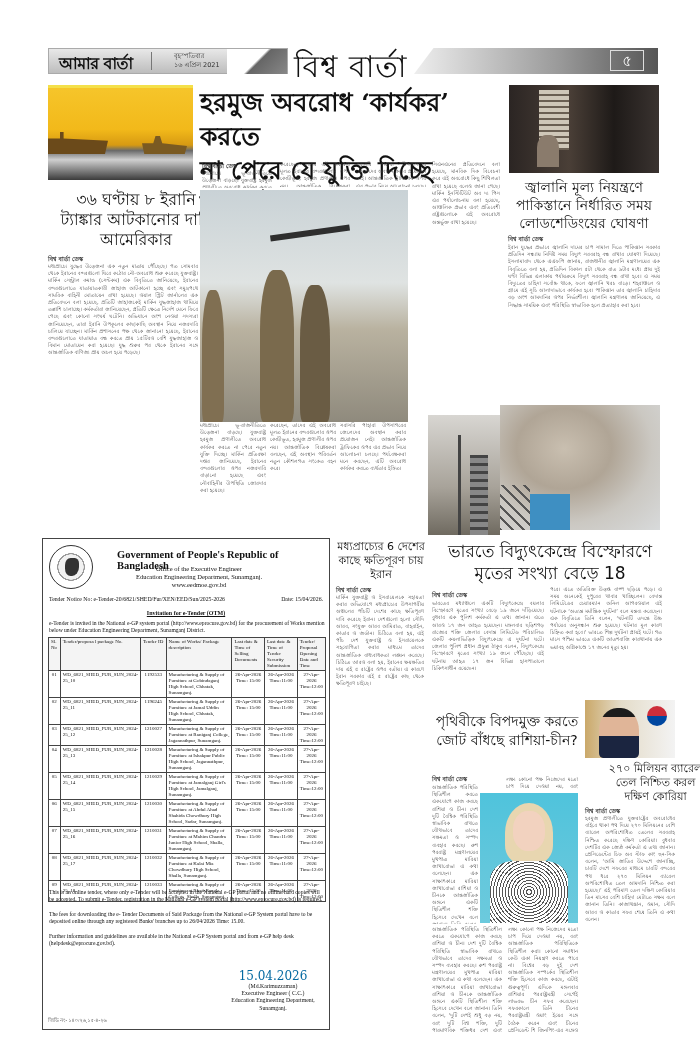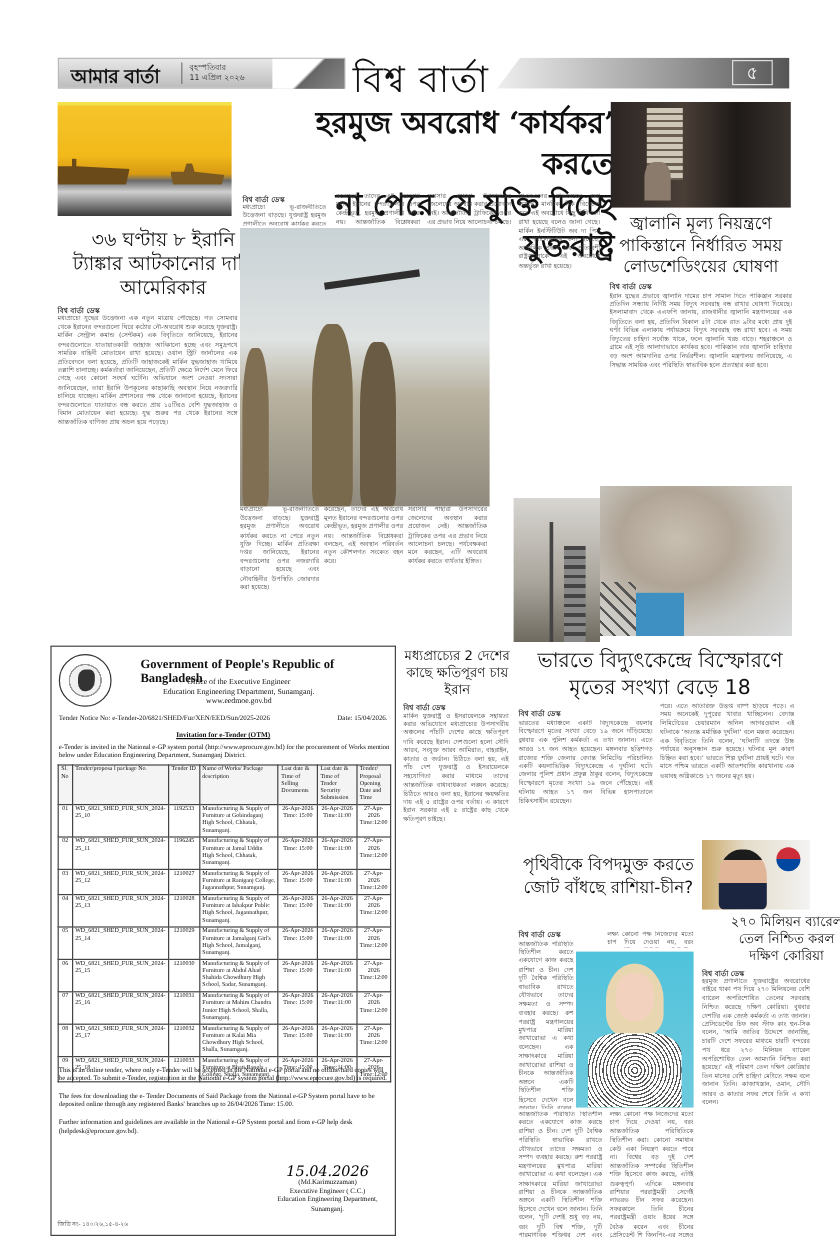--- a/index.html
+++ b/index.html
@@ -2,30 +2,30 @@
 <html><head>
 <meta charset="utf-8">
 <style>
 *{box-sizing:border-box;margin:0;padding:0}
 html,body{width:700px;height:1050px;background:#fff;overflow:hidden}
 body{font-family:"DejaVu Sans",sans-serif;color:#222;position:relative}
 .abs{position:absolute}
 .hdr-left{left:48px;top:48px;width:240px;height:26px;background:linear-gradient(180deg,#e8e8e8,#bdbdbd);border:1px solid #aaa;clip-path:polygon(0 0,100% 0,100% 100%,0 100%)}
 .hdr-left .wedge{position:absolute;right:0;top:0;width:60px;height:26px;background:linear-gradient(135deg,#fff 0%,#fff 48%,#666 52%,#888 100%)}
 .logo{position:absolute;left:10px;top:2px;font-family:"DejaVu Sans",sans-serif;font-weight:bold;font-size:16px;color:#111;letter-spacing:-0.5px}
-.hdr-date{position:absolute;left:102px;top:3px;border-left:1px solid #777;padding-left:6px;font-size:6.5px;line-height:9px;color:#333}
+.hdr-date{position:absolute;left:102px;top:3px;border-left:1px solid #777;padding-left:22px;font-size:6.5px;line-height:9px;color:#333}
 .section-title{left:294px;top:43px;font-size:30px;font-family:"DejaVu Serif",serif;color:#111;letter-spacing:1px}
 .hdr-right{left:414px;top:48px;width:244px;height:26px;background:linear-gradient(90deg,#eee,#999 60%,#555);clip-path:polygon(8% 0,100% 0,100% 100%,0 100%)}
 .pagebox{position:absolute;right:14px;top:2px;width:34px;height:21px;border:1px solid #ddd;color:#fff;font-size:15px;text-align:center;line-height:20px}
 .yellowbar{left:48px;top:85px;width:145px;height:4px;background:#f4e04a}
 .img{background:#888;overflow:hidden}
 .img-tanker{left:48px;top:88px;width:145px;height:92px;background:linear-gradient(180deg,#f6c52a 0%,#f2b91a 45%,#d79a12 62%,#6a6a6a 68%,#cfcfcf 78%,#3b3b3b 100%)}
 .ship1{position:absolute;left:0;top:44px;width:60px;height:22px;background:#6b4a1a;clip-path:polygon(0 30%,20% 30%,20% 0,26% 0,26% 30%,100% 40%,95% 100%,0 100%)}
 .ship2{position:absolute;left:94px;top:48px;width:45px;height:18px;background:#7a5a22;clip-path:polygon(0 40%,25% 40%,30% 0,40% 0,45% 40%,100% 55%,95% 100%,5% 100%)}
-.h-main{left:200px;top:86px;width:312px;font-family:"DejaVu Serif",serif;font-weight:bold;font-size:25px;line-height:34px;text-align:right;color:#111}
+.h-main{left:200px;top:86px;width:312px;font-family:"DejaVu Serif",serif;font-weight:bold;font-size:25px;line-height:34px;text-align:left;color:#111}
 .byline{font-size:6px;color:#333;font-weight:bold}
 .txt{font-size:5.2px;line-height:7.2px;color:#444;text-align:justify;overflow:hidden}
 .h-sub{font-family:"DejaVu Sans",sans-serif;font-size:17px;line-height:21px;text-align:center;color:#111}
 .img-soldier{left:200px;top:190px;width:208px;height:232px;background:linear-gradient(180deg,#c9d2d6 0%,#dfe3e2 40%,#b9b2a0 60%,#8f8a7d 100%)}
 .soldier{position:absolute;background:#7a6a4d;border-radius:40% 40% 10% 10%}
 .img-pak{left:509px;top:85px;width:150px;height:88px;background:linear-gradient(90deg,#2b2523,#4a3f37 40%,#1e1a18 70%,#3a3330)}
 .img-pak .shelf{position:absolute;left:30px;top:5px;width:30px;height:60px;background:repeating-linear-gradient(180deg,#cfc7b8 0 4px,#6a5f52 4px 6px)}
 .img-pak .man{position:absolute;left:28px;top:50px;width:22px;height:32px;background:#8a7b6c;border-radius:40% 40% 0 0}
 .img-smoke{left:500px;top:405px;width:160px;height:125px;background:radial-gradient(ellipse at 40% 35%,#c9bfb0 0%,#b0a596 35%,#cbc8c2 65%,#d8dadb 100%)}
 .img-smoke .tower{position:absolute;left:30px;bottom:0;width:40px;height:36px;background:#3e8fc2}
@@ -41,38 +41,38 @@
 .tnotice{position:absolute;left:6px;top:57px;font-size:5.8px}
 .tdate{position:absolute;right:6px;top:57px;font-size:5.8px}
 .invite{position:absolute;left:0;top:71px;width:100%;text-align:center;font-size:6px;font-weight:bold;text-decoration:underline}
 .intro{position:absolute;left:6px;top:81px;width:276px;font-size:5.6px;line-height:7px}
 table.tt{position:absolute;left:5px;top:98px;width:278px;border-collapse:collapse;font-size:5px;line-height:6px}
 table.tt th,table.tt td{border:0.8px solid #444;padding:1px 2px;vertical-align:top}
 table.tt th{font-weight:normal;background:#f4f4f4;text-align:left}
 table.tt td.c{text-align:center}
 .tfoot{position:absolute;left:6px;width:276px;font-size:5.6px;line-height:7px}
 .sig{position:absolute;right:8px;top:430px;width:96px;text-align:center;font-size:5.8px;line-height:7.2px}
-.sig .scrawl{font-family:"DejaVu Serif",serif;font-style:italic;font-size:12px;line-height:14px;color:#000000}
+.sig .scrawl{font-family:"DejaVu Serif",serif;font-size:12px;line-height:14px;color:#0369a1}
 .adcode{position:absolute;left:5px;bottom:4px;font-size:5px;color:#444}
 .img-maria{left:480px;top:793px;width:98px;height:130px;background:linear-gradient(180deg,#4fc3dc 0%,#63c7dc 60%,#6ccadd 100%)}
 .img-maria .hair{position:absolute;left:25px;top:10px;width:48px;height:60px;border-radius:50% 50% 30% 30%;background:#e8d6b0}
 .img-maria .face{position:absolute;left:33px;top:18px;width:32px;height:40px;border-radius:45%;background:#f2d2bf}
 .img-maria .body{position:absolute;left:10px;top:68px;width:78px;height:62px;border-radius:30% 30% 0 0;background:repeating-radial-gradient(circle,#fff 0 2px,#555 2px 3px)}
 .img-korea{left:585px;top:700px;width:90px;height:58px;background:linear-gradient(90deg,#caa869 0%,#e4dcc9 40%,#f3f3f3 100%)}
 .img-korea .man{position:absolute;left:14px;top:8px;width:40px;height:50px;border-radius:45% 45% 10% 10%;background:linear-gradient(180deg,#1c1c1c 0 18%,#e0b598 18% 55%,#1b2540 55%)}
 .img-korea .flag{position:absolute;left:62px;top:6px;width:20px;height:20px;border-radius:50%;background:linear-gradient(180deg,#cd2e3a 50%,#0047a0 50%)}
 </style>
 </head>
 <body>
 
 <div class="abs hdr-left">
   <div class="logo"><span>আমার বার্তা</span></div>
   <div class="hdr-date">
     <div>বৃহস্পতিবার</div>
-    <div>11 এপ্রিল ২০২৬</div>
+    <div>১৬ এপ্রিল 2021</div>
   </div>
   <div class="wedge"></div>
 </div>
 <div class="abs section-title">বিশ্ব বার্তা</div>
 <div class="abs hdr-right">
   <div class="pagebox">৫</div>
 </div>
 
 <div class="abs yellowbar"></div>
 <div class="abs img img-tanker">
@@ -234,21 +234,21 @@
   <div class="sig">
     <div class="scrawl">15.04.2026</div>
     <div>(Md.Karimuzzaman)</div>
     <div>Executive Engineer ( C.C.)</div>
     <div>Education Engineering Department,</div>
     <div>Sunamganj.</div>
   </div>
   <div class="adcode">জিডি নং- ১৪০/২৬,১৫-৪-২৬</div>
 </div>
 
-<div class="abs h-sub" style="left:335px;top:540px;width:92px;font-size:11px;line-height:14px">মধ্যপ্রাচ্যের 2 দেশের কাছে ক্ষতিপূরণ চায় ইরান</div>
+<div class="abs h-sub" style="left:335px;top:540px;width:92px;font-size:11px;line-height:14px">মধ্যপ্রাচ্যের 6 দেশের কাছে ক্ষতিপূরণ চায় ইরান</div>
 <div class="abs byline" style="left:336px;top:585px">বিশ্ব বার্তা ডেস্ক</div>
 <div class="abs txt" style="left:336px;top:594px;width:88px;height:440px">মার্কিন যুক্তরাষ্ট্র ও ইসরায়েলকে সহায়তা করার অভিযোগে মধ্যপ্রাচ্যের উপসাগরীয় অঞ্চলের পাঁচটি দেশের কাছে ক্ষতিপূরণ দাবি করেছে ইরান। দেশগুলো হলো সৌদি আরব, সংযুক্ত আরব আমিরাত, বাহরাইন, কাতার ও জর্ডান। চিঠিতে বলা হয়, এই পাঁচ দেশ যুক্তরাষ্ট্র ও ইসরায়েলকে সহযোগিতা করার মাধ্যমে তাদের আন্তর্জাতিক বাধ্যবাধকতা লঙ্ঘন করেছে। চিঠিতে আরও বলা হয়, ইরানের ক্ষয়ক্ষতির দায় এই ৫ রাষ্ট্রের ওপর বর্তায়। এ কারণে ইরান সরকার এই ৫ রাষ্ট্রের কাছ থেকে ক্ষতিপূরণ চাইছে।</div>
 
 <div class="abs h-sub" style="left:430px;top:540px;width:240px;font-size:17px;line-height:22px">ভারতে বিদ্যুৎকেন্দ্রে বিস্ফোরণে মৃতের সংখ্যা বেড়ে 18</div>
 <div class="abs byline" style="left:432px;top:590px">বিশ্ব বার্তা ডেস্ক</div>
 <div class="abs txt" style="left:432px;top:600px;width:112px;height:70px">ভারতের মধ্যাঞ্চলে একটি বিদ্যুৎকেন্দ্রে বয়লার বিস্ফোরণে মৃতের সংখ্যা বেড়ে ১৯ জনে দাঁড়িয়েছে। বুধবার এক পুলিশ কর্মকর্তা এ তথ্য জানান। এতে আরও ১৭ জন আহত হয়েছেন। মঙ্গলবার ছত্তিশগড় রাজ্যের শক্তি জেলার বেদান্ত লিমিটেড পরিচালিত একটি কয়লাভিত্তিক বিদ্যুৎকেন্দ্রে এ দুর্ঘটনা ঘটে। জেলার পুলিশ প্রধান প্রফুল্ল ঠাকুর বলেন, বিদ্যুৎকেন্দ্রে বিস্ফোরণে মৃতের সংখ্যা ১৯ জনে পৌঁছেছে। এই ঘটনায় আহত ১৭ জন বিভিন্ন হাসপাতালে চিকিৎসাধীন রয়েছেন।</div>
 <div class="abs txt" style="left:550px;top:586px;width:112px;height:84px">পরে। এতে অতিরিক্ত উত্তপ্ত বাষ্প ছড়িয়ে পড়ে। এ সময় অনেকেই দুপুরের খাবার খাচ্ছিলেন। বেদান্ত লিমিটেডের চেয়ারম্যান অনিল আগরওয়াল এই ঘটনাকে ‘অত্যন্ত মর্মান্তিক দুর্ঘটনা’ বলে মন্তব্য করেছেন। এক বিবৃতিতে তিনি বলেন, ‘ঘটনাটি তদন্তে উচ্চ পর্যায়ের অনুসন্ধান শুরু হয়েছে। ঘটনার মূল কারণ চিহ্নিত করা হবে।’ ভারতে শিল্প দুর্ঘটনা প্রায়ই ঘটে। গত মাসে পশ্চিম ভারতে একটি আতশবাজি কারখানায় এক ভয়াবহ অগ্নিকাণ্ডে ১৭ জনের মৃত্যু হয়।</div>
 
 <div class="abs h-sub" style="left:432px;top:712px;width:150px;font-size:14px;line-height:19px">পৃথিবীকে বিপদমুক্ত করতে জোট বাঁধছে রাশিয়া-চীন?</div>
 <div class="abs byline" style="left:432px;top:774px">বিশ্ব বার্তা ডেস্ক</div>

